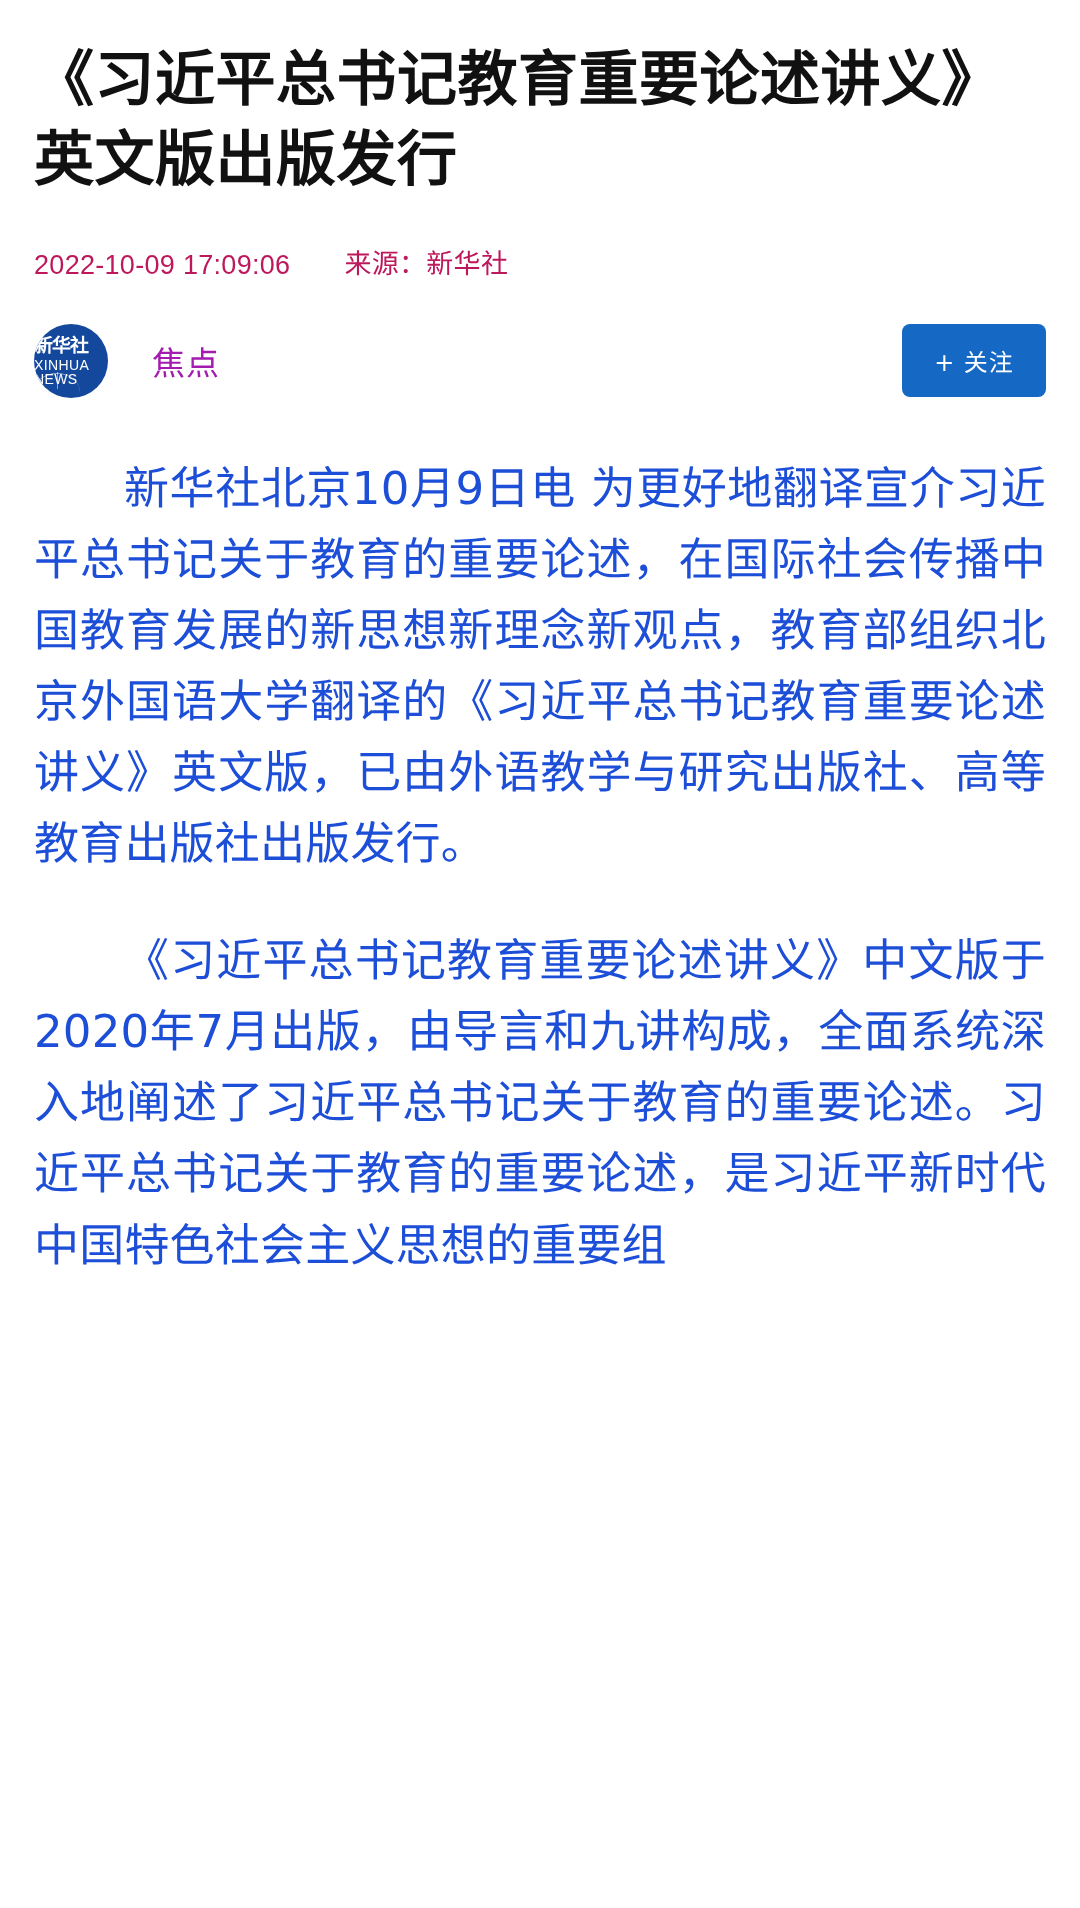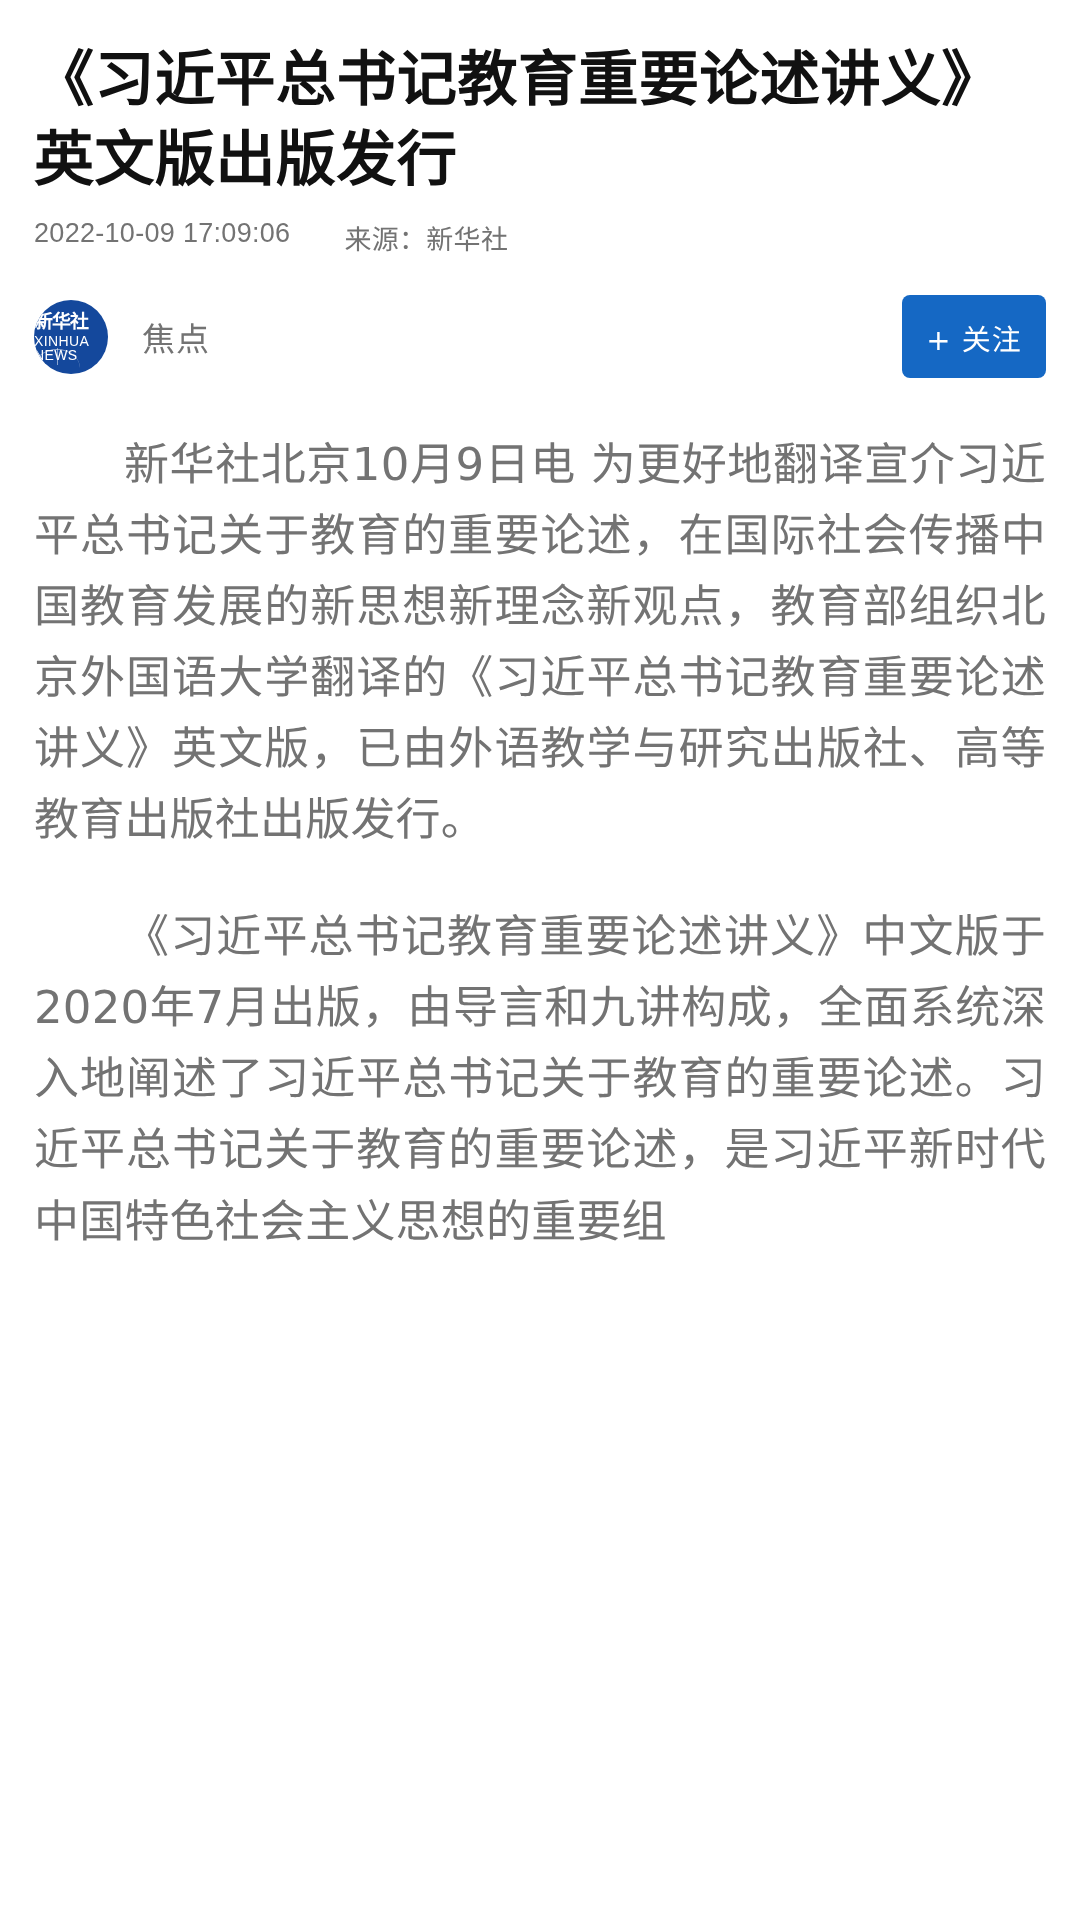--- a/index.html
+++ b/index.html
@@ -30,25 +30,25 @@
     font-size: 60px;
     line-height: 1.33;
     font-weight: 700;
     letter-spacing: 0.5px;
     color: #111111;
     font-family: "DejaVu Sans", "Liberation Sans", sans-serif;
   }
 
   
   .meta-row {
-    margin-top: 18px;
+    margin-top: 42px;
     display: flex;
-    align-items: flex-start;
+    align-items: flex-end;
     font-size: 27px;
-    color: #737373;
+    color: #be185d;
     letter-spacing: 0.3px;
   }
   .meta-time { white-space: nowrap; }
   .meta-source {
     margin-left: 54px;
     white-space: nowrap;
   }
 
   
   .source-row {
@@ -97,53 +97,53 @@
   .avatar .av-globe:after {
     content: "";
     position: absolute;
     left: 50%;
     top: -2px;
     width: 1px;
     height: 17px;
     background: rgba(255,255,255,0.5);
   }
   .source-name {
-    margin-left: 34px;
+    margin-left: 44px;
     font-size: 33px;
-    color: #737373;
+    color: #a21caf;
     letter-spacing: 1px;
     font-family: "DejaVu Sans", "Liberation Sans", sans-serif;
   }
   .follow-btn {
     margin-left: auto;
     background: #1568c4;
     color: #ffffff;
-    font-size: 29px;
+    font-size: 24px;
     border: none;
     border-radius: 8px;
     width: 144px;
-    height: 83px;
+    height: 73px;
     display: flex;
     align-items: center;
     justify-content: center;
     letter-spacing: 1px;
     font-family: "DejaVu Sans", "Liberation Sans", sans-serif;
     cursor: pointer;
   }
 
   
   .article-body {
     margin-top: 54px;
   }
   .article-body p {
     margin: 0 0 46px 0;
     font-size: 45px;
     line-height: 1.58;
     text-indent: 2em;
-    color: #737373;
+    color: #1d4ed8;
     text-align: justify;
     letter-spacing: 0.2px;
     font-family: "DejaVu Sans", "Liberation Sans", sans-serif;
   }
 </style>
 </head>
 <body>
 
 <div class="page">
 

